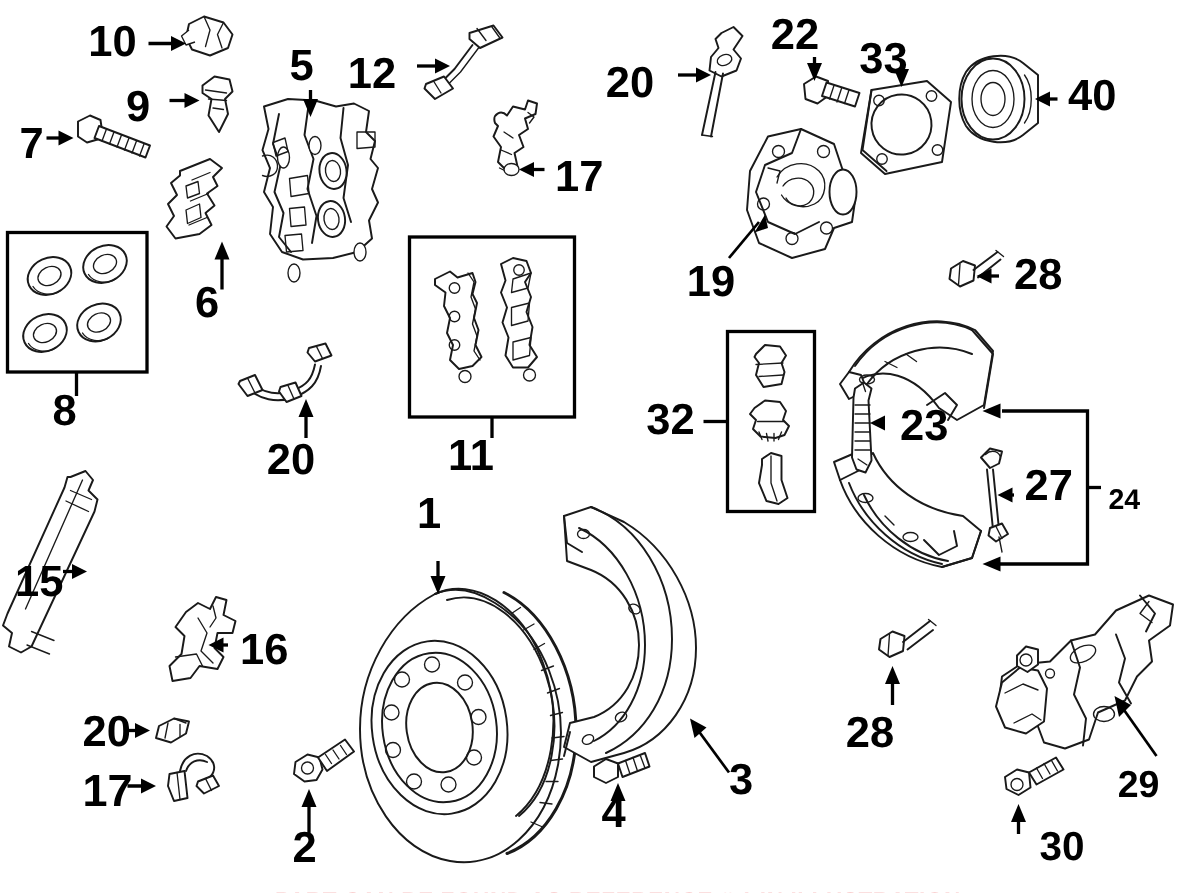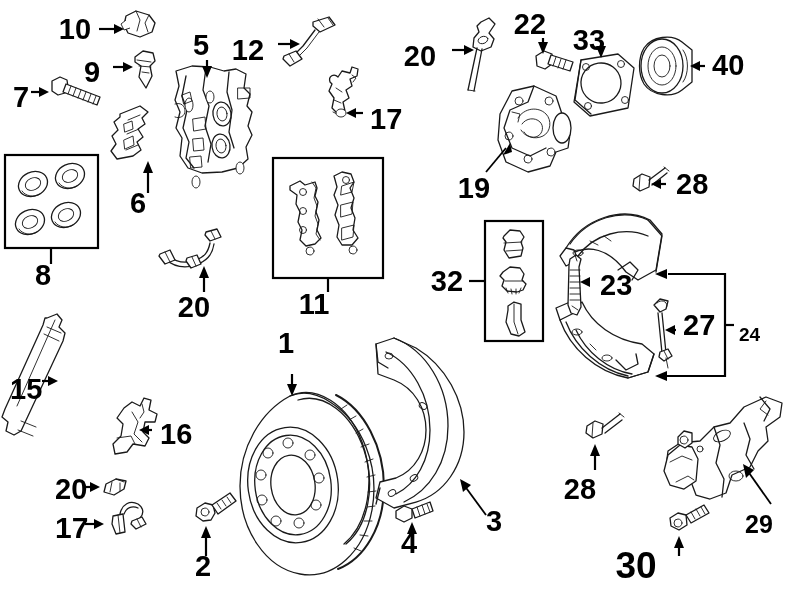--- a/index.html
+++ b/index.html
@@ -520,17 +520,17 @@
   <div class="callout" style="left:589px;top:40px;font-size:29px;transform:translate(-50%,-50%)">33</div>
   <div class="callout" style="left:530px;top:24px;font-size:29px;transform:translate(-50%,-50%)">22</div>
   <div class="callout" style="left:420px;top:56px;font-size:29px;transform:translate(-50%,-50%)">20</div>
   <div class="callout" style="left:739px;top:334px;font-size:19px;transform:translate(0,-50%)">24</div>
   <div class="callout" style="left:447px;top:281px;font-size:29px;transform:translate(-50%,-50%)">32</div>
   <div class="callout" style="left:600px;top:285px;font-size:29px;transform:translate(0,-50%)">23</div>
   <div class="callout" style="left:683px;top:325px;font-size:29px;transform:translate(0,-50%)">27</div>
   <div class="callout" style="left:676px;top:184px;font-size:29px;transform:translate(0,-50%)">28</div>
   <div class="callout" style="left:580px;top:481px;font-size:29px;transform:translate(-50%,-20%)">28</div>
   <div class="callout" style="left:759px;top:524px;font-size:25px;transform:translate(-50%,-50%)">29</div>
-  <div class="callout" style="left:636px;top:565px;font-size:37px;transform:translate(-50%,-50%)">30</div>
+  <div class="callout" style="left:708px;top:565px;font-size:27px;transform:translate(-50%,-50%)">30</div>
 
   <div class="caption-bar" style="top:592px;font-size:15px;color:#e00000;margin-left:12px;">PART CAN BE FOUND AS REFERENCE # 1 IN ILLUSTRATION</div>
 
 </div>
 
 </body></html>

